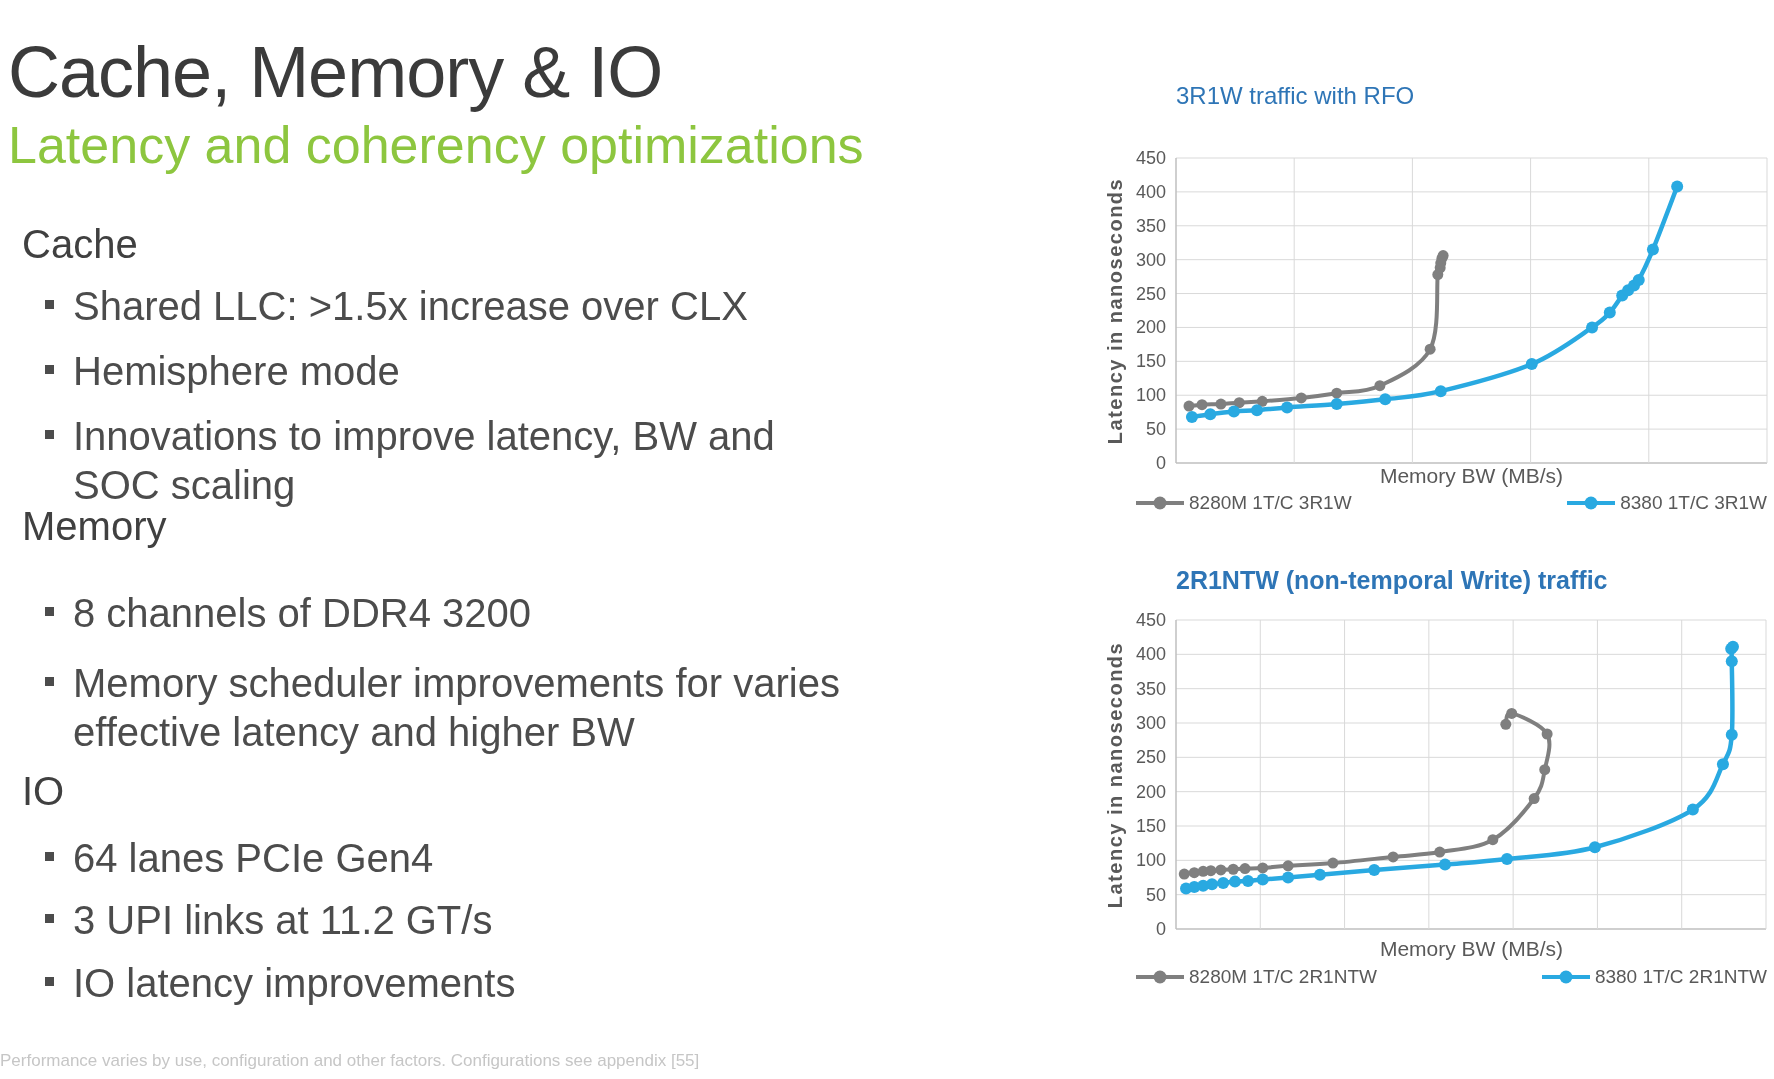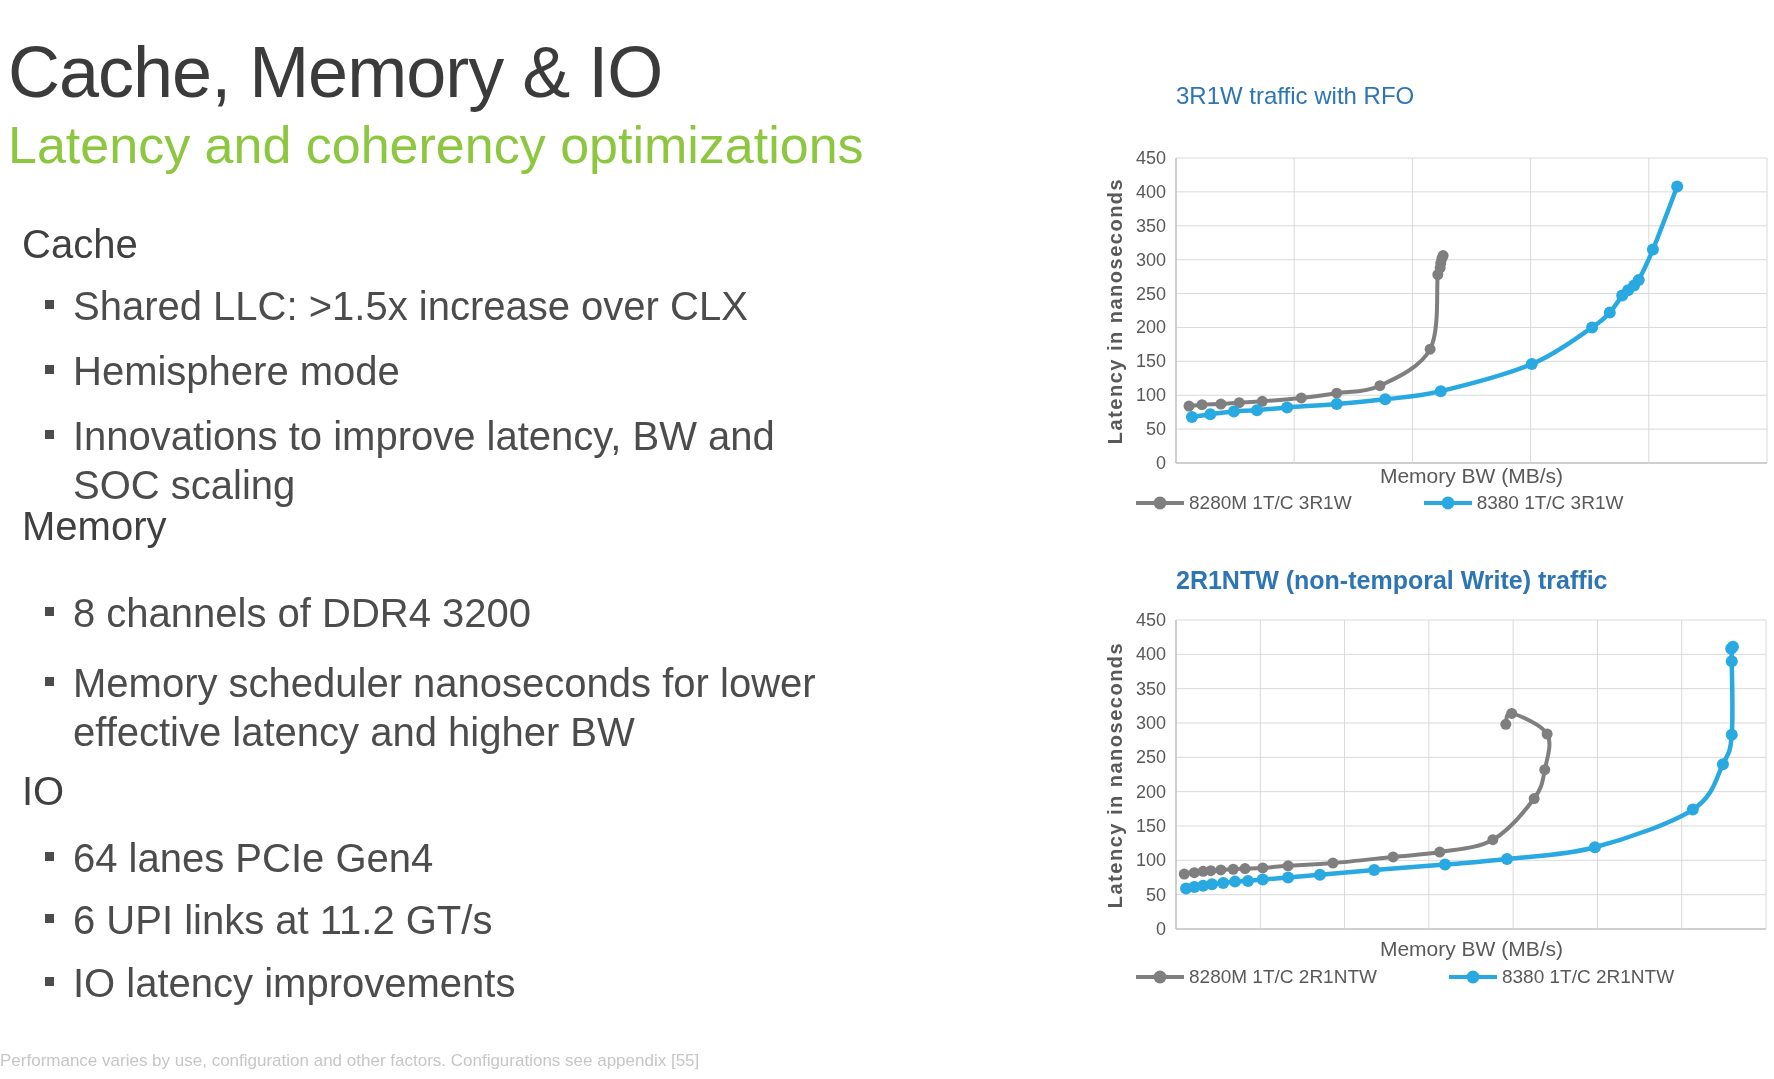--- a/index.html
+++ b/index.html
@@ -51,21 +51,21 @@
   }
   #chart-3r1w .y-axis-title{top:221px;}
   #chart-2r1ntw .y-axis-title{top:203px;}
   .x-axis-title{
     position:absolute;left:226px;width:591px;text-align:center;
     font-size:21px;color:#595959;white-space:nowrap;
   }
   #chart-3r1w .x-axis-title{top:386px;}
   #chart-2r1ntw .x-axis-title{top:377px;}
   .legend{
-    position:absolute;left:186px;width:631px;display:flex;justify-content:flex-start;
+    position:absolute;left:186px;width:631px;display:flex;justify-content:space-between;
     align-items:center;gap:72px;
   }
   #chart-3r1w .legend{top:414px;}
   #chart-2r1ntw .legend{top:406px;}
   .legend-item{display:flex;align-items:center;}
   .legend-marker{position:relative;width:48px;height:4px;display:inline-block;}
   .legend-marker .dot{
     position:absolute;left:50%;top:50%;width:13px;height:13px;border-radius:50%;
     transform:translate(-50%,-50%);
   }
@@ -100,34 +100,34 @@
 
   <div id="row-memory-h" class="section-header">Memory</div>
 
   <div id="row-b4" class="bullet">
     <span class="sq"></span>
     <div class="btxt"><span>8 channels of DDR4 3200</span></div>
   </div>
   <div id="row-b5" class="bullet">
     <span class="sq"></span>
     <div class="btxt">
-      <span>Memory scheduler nanoseconds for lower</span><br>
+      <span>Memory scheduler improvements for varies</span><br>
       <span>effective latency and higher BW</span>
     </div>
   </div>
 
   <div id="row-io-h" class="section-header">IO</div>
 
   <div id="row-b6" class="bullet">
     <span class="sq"></span>
     <div class="btxt"><span>64 lanes PCIe Gen4</span></div>
   </div>
   <div id="row-b7" class="bullet">
     <span class="sq"></span>
-    <div class="btxt"><span>6 UPI links at 11.2 GT/s</span></div>
+    <div class="btxt"><span>3 UPI links at 11.2 GT/s</span></div>
   </div>
   <div id="row-b8" class="bullet">
     <span class="sq"></span>
     <div class="btxt"><span>IO latency improvements</span></div>
   </div>
 
   <div id="footer-note">Performance varies by use, configuration and other factors. Configurations see appendix [55]</div>
 
   <div id="chart-3r1w" class="chart">
     <svg class="plot-svg" width="824" height="450">

